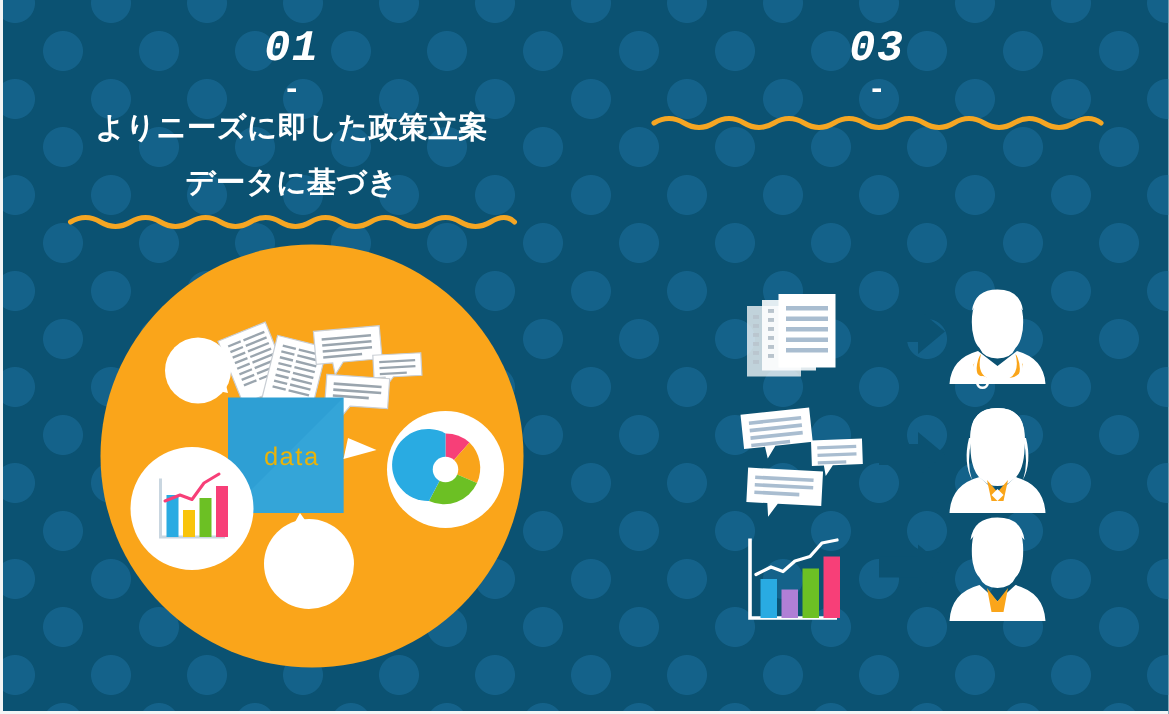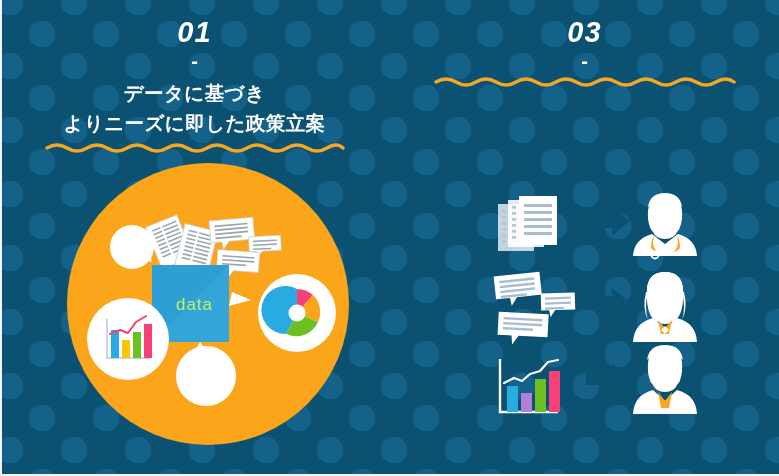--- a/index.html
+++ b/index.html
@@ -49,20 +49,21 @@
   .panel.left  { left: 0; }
   .panel.right { left: 390px; }
 
   .head {
     position: absolute;
     top: 0;
     left: 0;
     right: 0;
     text-align: center;
     color: #ffffff;
+    font-family: Liberation Mono, monospace;
   }
   .num {
     font-size: 29px;
     font-weight: bold;
     font-style: italic;
     letter-spacing: 1px;
     line-height: 1;
     margin-top: 18px;
     text-shadow: 0 0 1px rgba(0,0,0,.15);
   }
@@ -95,37 +96,37 @@
   #disc-left  { left: 67px;  top: 163px; width: 282px; height: 282px; }
 
   .art {
     position: absolute;
     inset: 0;
   }
   .lbl-data {
     position: absolute;
     left: 0; right: 0;
     text-align: center;
-    color: #bef264;
+    color: #eab308;
     font-size: 17px;
     letter-spacing: 1px;
   }
 </style>
 </head>
 <body>
 
 <div id="stage">
   <div id="dots"></div>
 
   <div class="panel left">
     <div class="head">
       <div class="num">01</div>
       <div class="dash">-</div>
+      <div class="htext" style="margin-top:2px;">よりニーズに即した政策立案</div>
       <div class="htext">データに基づき</div>
-      <div class="htext" style="margin-top:2px;">よりニーズに即した政策立案</div>
       <svg class="wave" width="300" height="13" viewBox="0 0 300 13">
         <path d="M2,7 Q12,1 22,7 T42,7 T62,7 T82,7 T102,7 T122,7 T142,7 T162,7 T182,7 T202,7 T222,7 T242,7 T262,7 T282,7 T298,7" fill="none" stroke="#f5a623" stroke-width="3.4" stroke-linecap="round"></path>
       </svg>
     </div>
 
     <div class="disc" id="disc-left"></div>
 
     <svg class="art" viewBox="0 0 389 476">
 
       <g>

